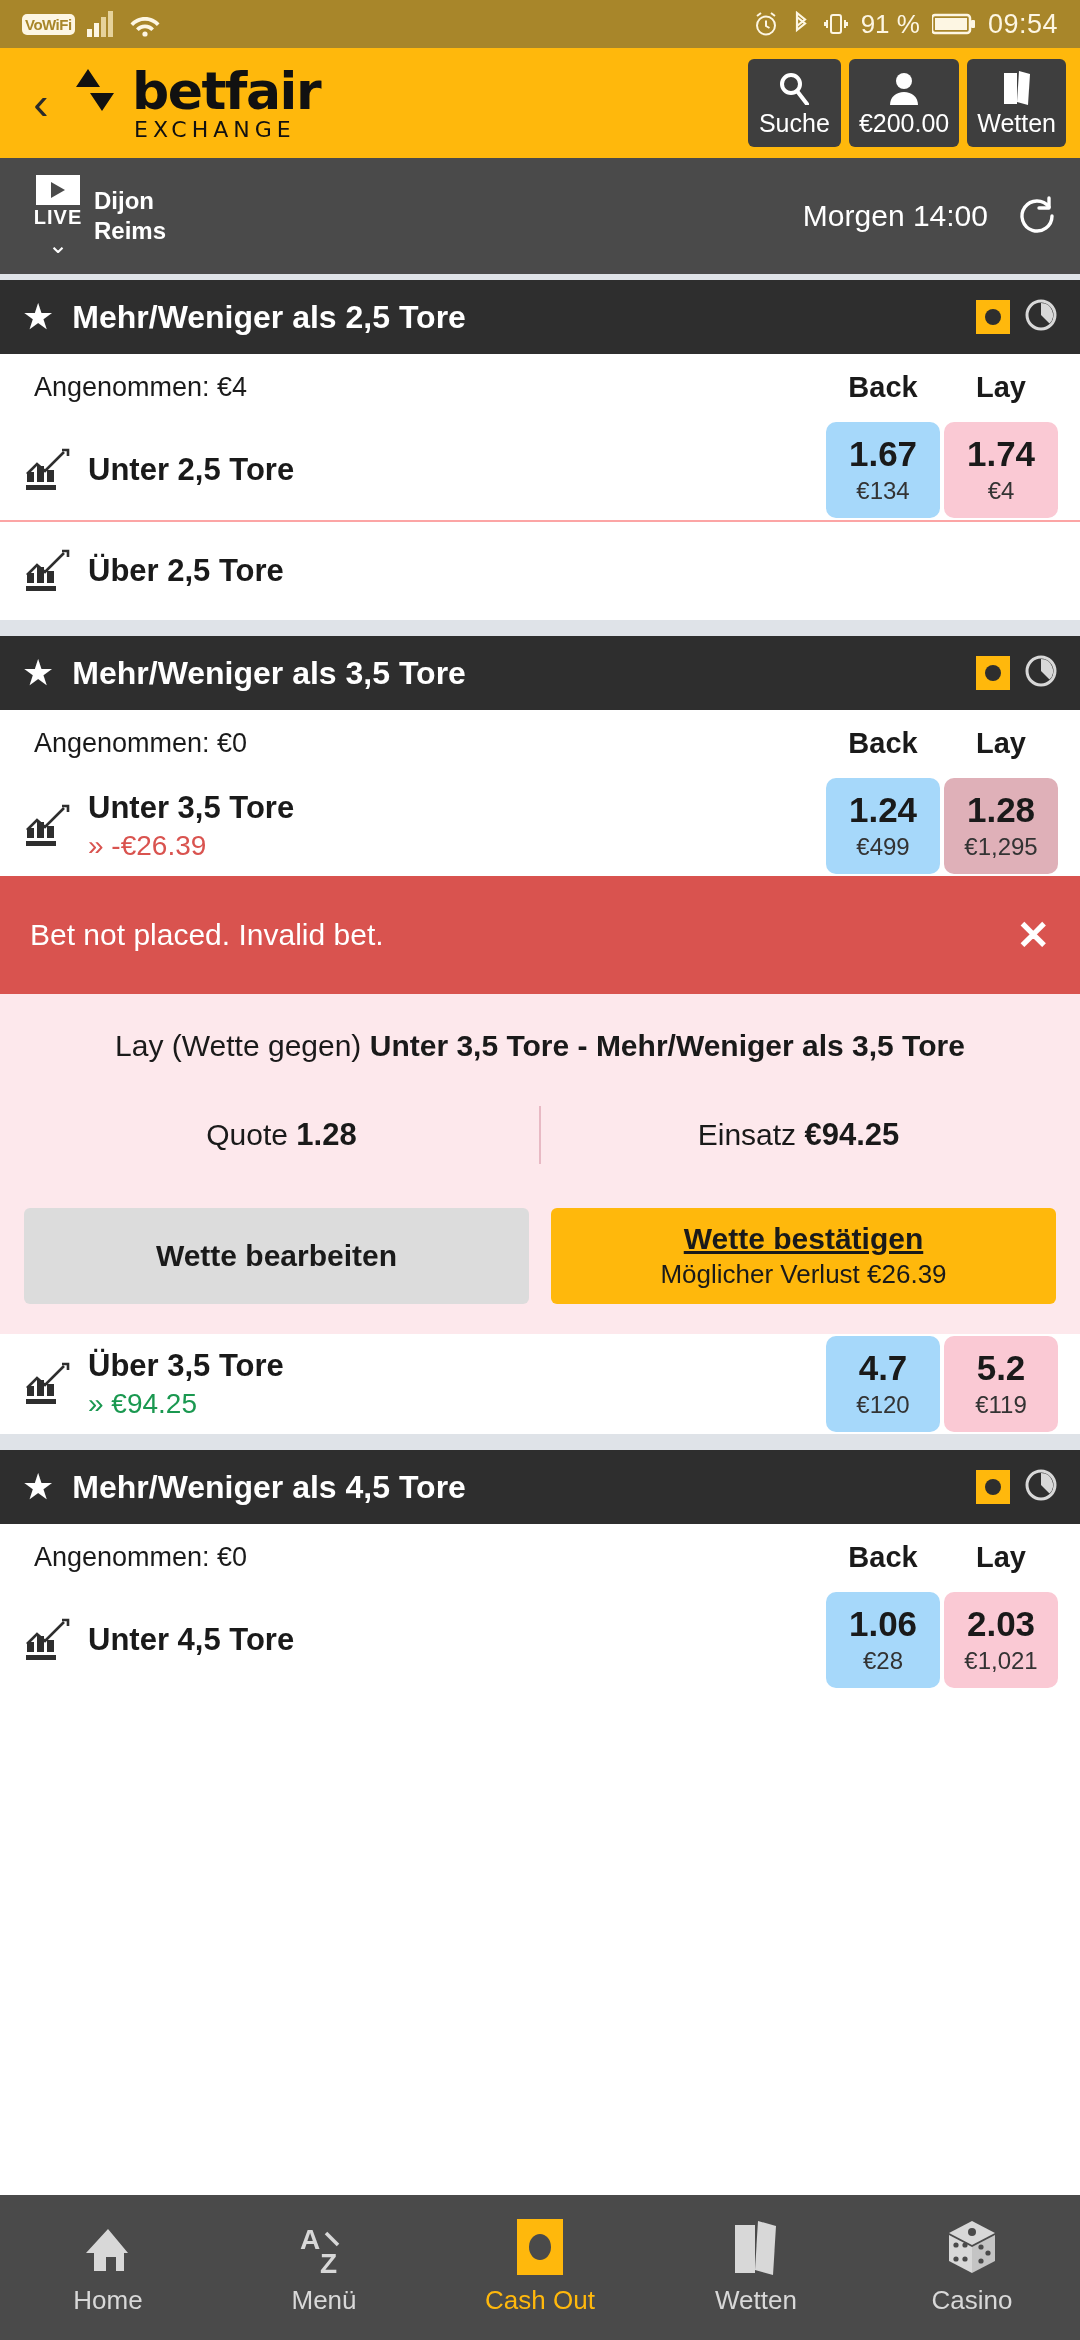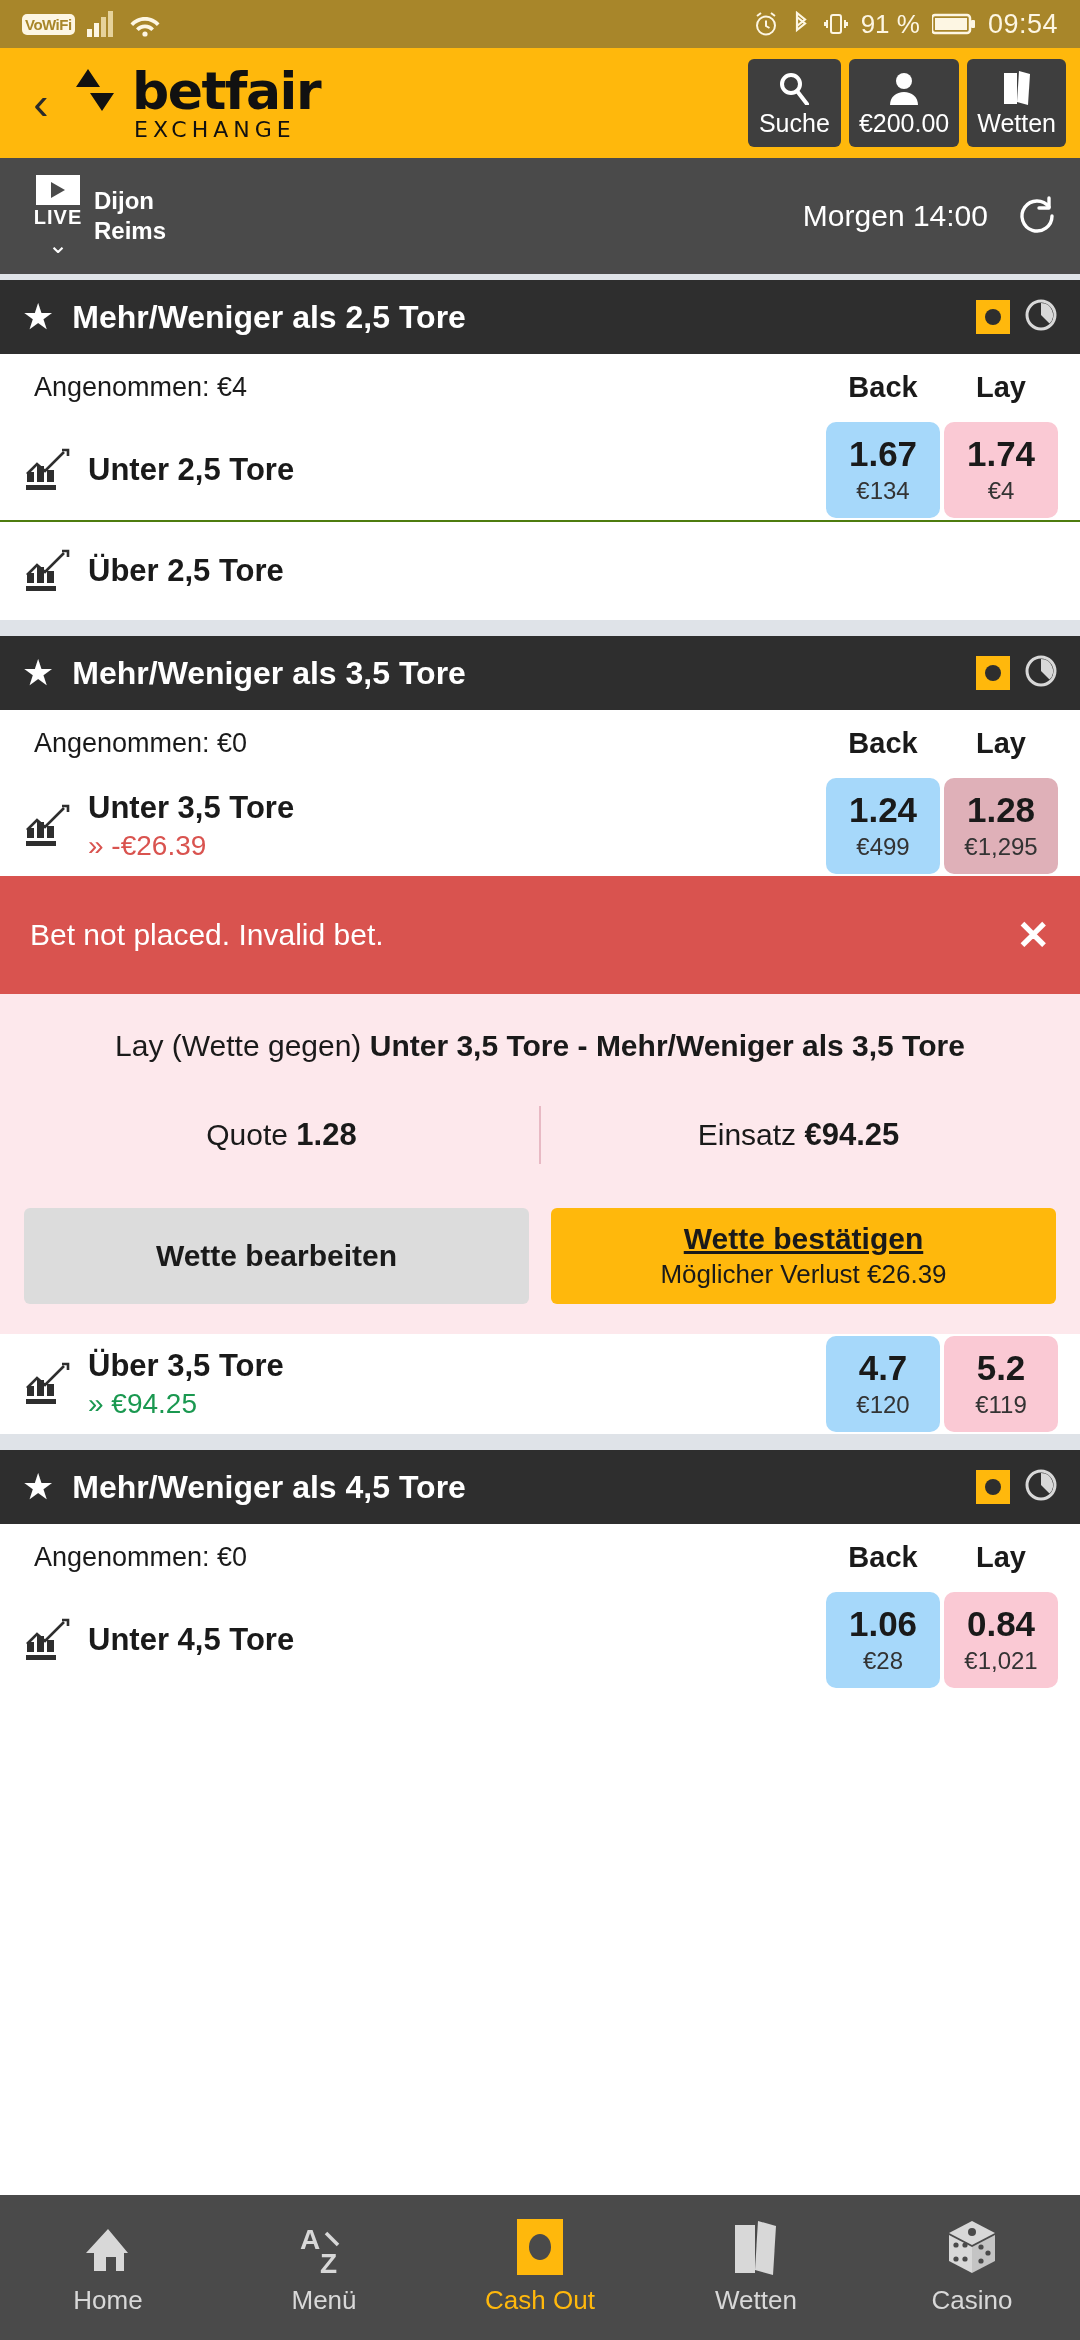--- a/index.html
+++ b/index.html
@@ -93,21 +93,21 @@
     padding: 0 22px 0 34px; background: #fff; font-size: 27px; color: #1a1a1a;
   }
   .col-back, .col-lay {
     width: 114px; text-align: center; font-weight: bold; font-size: 29px;
   }
   .col-back { margin-left: auto; }
   .col-lay { margin-left: 4px; }
 
   .sel-row {
     display: flex; align-items: center; background: #fff;
-    padding: 0 22px 0 20px; min-height: 100px; border-top: 2px solid #4d7c0f;
+    padding: 0 22px 0 20px; min-height: 100px; border-top: 2px solid #fca5a5;
   }
   .sel-row.first { border-top: none; }
   .chart-ico { width: 54px; display: flex; align-items: center; justify-content: center; }
   .sel-name { margin-left: 14px; }
   .sel-label { font-size: 31px; font-weight: bold; color: #1a1a1a; line-height: 1.15; }
   .sel-pl { font-size: 28px; margin-top: 4px; }
   .pl-neg { color: #d9534f; }
   .pl-pos { color: #1a9850; }
   .prices { margin-left: auto; display: flex; gap: 4px; }
   .pbox {
@@ -489,21 +489,21 @@
   </span>
   <span class="sel-name">
     <div class="sel-label">Unter 4,5 Tore</div>
   </span>
   <span class="prices">
     <span class="pbox back">
       <span class="odds">1.06</span>
       <span class="amt">€28</span>
     </span>
     <span class="pbox lay">
-      <span class="odds">0.84</span>
+      <span class="odds">2.03</span>
       <span class="amt">€1,021</span>
     </span>
   </span>
 </div>
 
 <div class="bottomnav">
   <div class="nav-item">
     <span class="nav-ico">
       <svg width="52" height="52" viewBox="0 0 52 52">
           <path d="M26 6L4 30h8v18h12V34h10v14h8V30h4z" fill="#d8d8d8"></path>

